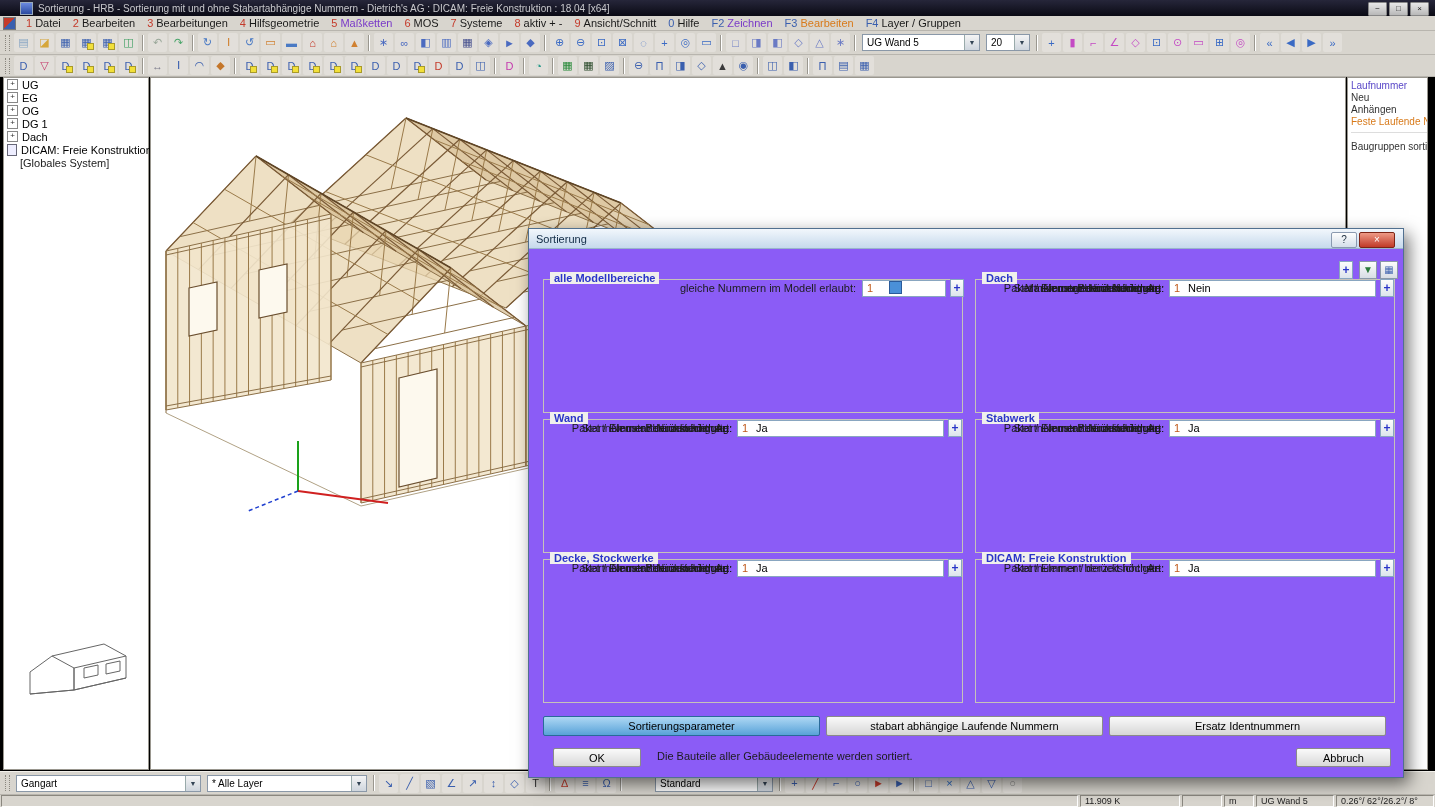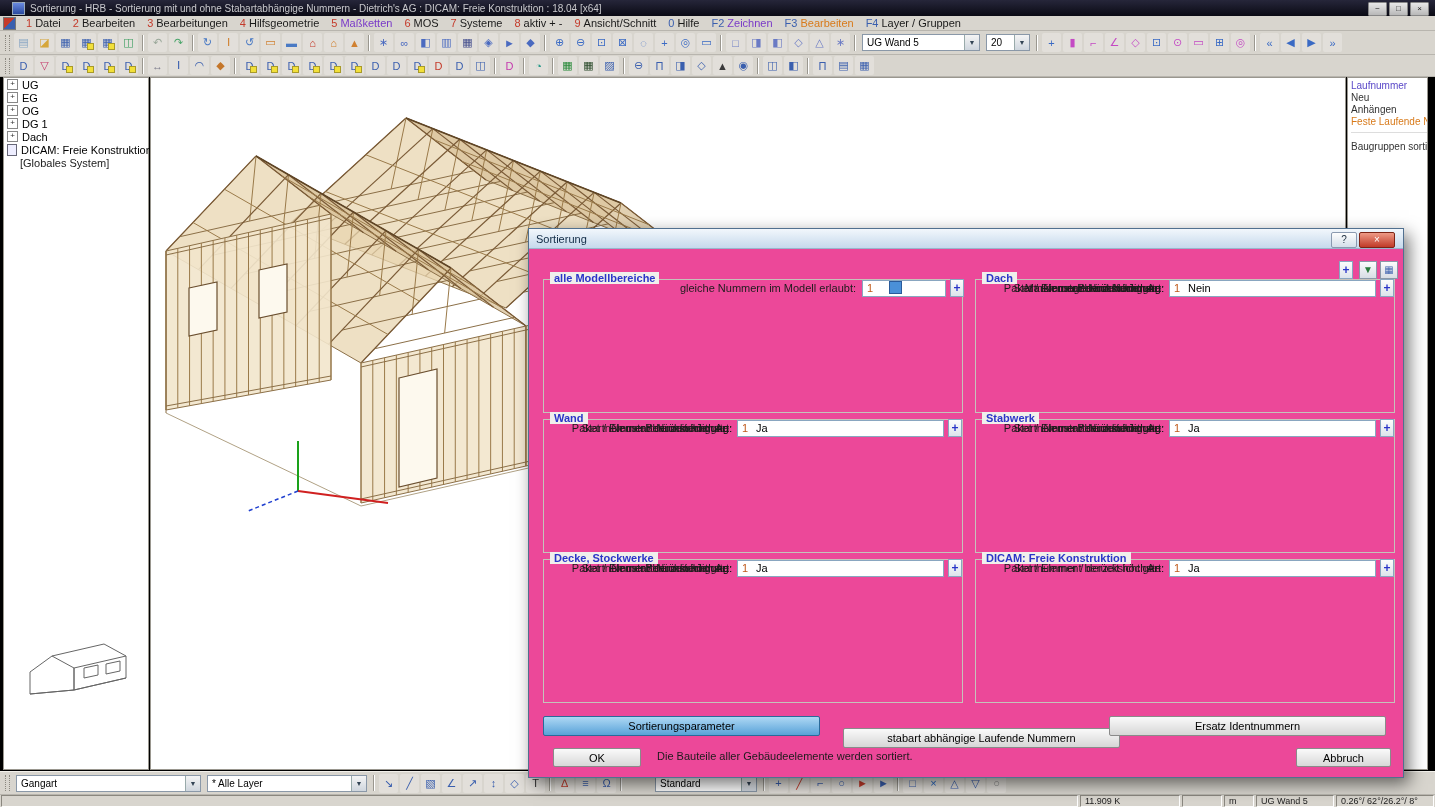--- a/index.html
+++ b/index.html
@@ -1,20 +1,20 @@
 <!DOCTYPE html>
 <html><head>
 <meta charset="utf-8">
 <style>
   html,body{margin:0;padding:0;background:#000;width:1435px;height:807px;overflow:hidden;
     font-family:"Liberation Sans","DejaVu Sans",sans-serif;-webkit-font-smoothing:antialiased;}
   .abs{position:absolute;}
   
   #titlebar{left:0;top:0;width:1435px;height:16px;background:linear-gradient(#26263a,#0a0a14);
-    color:#c8c8cc;font-size:10px;display:flex;align-items:center;padding-left:12px;box-sizing:border-box;}
+    color:#c8c8cc;font-size:10px;display:flex;align-items:center;padding-left:20px;box-sizing:border-box;}
   #app-icon{width:11px;height:11px;background:linear-gradient(#6a8ae0,#2a4aa0);border:1px solid #9ab;margin-right:5px;flex:none;}
   #win-controls{position:absolute;right:6px;top:2px;display:flex;gap:2px;}
   .winbtn{width:17px;height:12px;background:linear-gradient(#e8e8e8,#b8b8b8);border:1px solid #888;
     font-size:8px;line-height:11px;text-align:center;color:#222;border-radius:1px;}
   
   #menubar{left:0;top:16px;width:1435px;height:15px;background:#d8d5ce;border-bottom:1px solid #b8b5ae;
     display:flex;align-items:center;font-size:11px;box-sizing:border-box;}
   .menu-item{padding:16px 6px;white-space:nowrap;cursor:default;}
   .mkey{margin-right:3px;}
   #menu-doc-icon{width:11px;height:11px;margin:0 4px 0 3px;background:linear-gradient(135deg,#c43a2a 50%,#3a5fae 50%);border:1px solid #777;flex:none;}
@@ -41,21 +41,21 @@
   #viewport{left:150px;top:77px;width:1196px;height:693px;background:#fff;border:1px solid #9a978f;box-sizing:border-box;overflow:hidden;}
   #right-panel{left:1347px;top:77px;width:81px;height:693px;background:#fff;border:1px solid #9a978f;box-sizing:border-box;
     font-size:10px;padding:2px 0 0 3px;overflow:hidden;}
   .rp-item{height:12px;white-space:nowrap;cursor:default;}
   .rp-gap{height:8px;border-top:1px solid #ddd;margin-top:4px;}
   
   #statusbar{left:0;top:795px;width:1435px;height:12px;background:#d8d5ce;display:flex;font-size:9px;align-items:stretch;}
   .seg{border:1px solid;border-color:#8a877f #fff #fff #8a877f;margin:0 1px;display:flex;align-items:center;padding:0 4px;
     white-space:nowrap;overflow:hidden;box-sizing:border-box;color:#222;}
   
-  #dialog{left:528px;top:228px;width:874px;height:548px;background:#ec4899;border:1px solid #51708f;
+  #dialog{left:528px;top:228px;width:874px;height:548px;background:#8b5cf6;border:1px solid #51708f;
     box-shadow:5px 6px 16px rgba(0,0,0,.55);z-index:30;font-size:11px;}
   #dlg-title{left:0;top:0;width:874px;height:20px;background:linear-gradient(#f2f7fc,#c6d9ec);
     border-bottom:1px solid #9ab4cc;display:flex;align-items:center;padding-left:7px;box-sizing:border-box;color:#102a44;font-size:11px;}
   #dlg-help{right:46px;top:3px;width:24px;height:14px;background:linear-gradient(#fdfdfd,#d4dfea);
     border:1px solid #8a9ab0;border-radius:2px;text-align:center;line-height:13px;font-size:10px;color:#234;}
   #dlg-close{right:8px;top:3px;width:34px;height:14px;background:linear-gradient(#ee9a86,#c03a28);
     border:1px solid #7c2416;border-radius:2px;text-align:center;line-height:13px;font-size:10px;color:#fff;}
   #dlg-topfield{left:17px;top:33px;width:788px;height:16px;border:1px solid #89a6c0;background:#fff;
     font-size:11px;font-family:inherit;padding:0 3px;box-sizing:border-box;}
   .plus{width:14px;height:18px;background:linear-gradient(#fcfcfc,#dde4ec);border:1px solid #89a6c0;
@@ -773,21 +773,21 @@
         <div class="frow" style="left: 0px; top: 58px; width: 420px;">
           <div class="flabel" style="left: 0px; width: 188px; top: 2px;">Paket / Element berücksichtigen:</div>
           <div class="cbo" style="left: 193px; width: 207px;"><span class="num">1</span><span>Ja</span></div>
           <div class="plus" style="position: absolute; left: 404px; top: -1px;">+</div>
         </div>
       </div>
     </div>
 
   <div id="dlg-tabs">
       <div class="tabbtn active" style="left: 14px;">Sortierungsparameter</div>
-      <div class="tabbtn" style="left: 314px; margin-top: 12px;">stabart abhängige Laufende Nummern</div>
+      <div class="tabbtn" style="left: 297px;">stabart abhängige Laufende Nummern</div>
       <div class="tabbtn" style="left: 580px;">Ersatz Identnummern</div>
     </div>
 
   <div class="abs pushbtn" style="left:24px;top:519px;width:88px;">OK</div>
   <div id="dlg-msg">Die Bauteile aller Gebäudeelemente werden sortiert.</div>
   <div class="abs pushbtn" style="left:767px;top:519px;width:95px;">Abbruch</div>
 </div>
 
 <div class="abs toolbar" id="toolbar-bottom">
     <div class="tgrip"></div>
@@ -828,21 +828,21 @@
     <div class="ticon">
       <span style="color: rgb(196, 58, 42);">∆</span>
     </div>
     <div class="ticon">
       <span style="color: rgb(58, 95, 174);">≡</span>
     </div>
     <div class="ticon">
       <span style="color: rgb(58, 95, 174);">Ω</span>
     </div>
     <div class="tsep"></div>
-    <div class="tcombo" style="width: 102px; margin-left: 30px;">
+    <div class="tcombo" style="width: 118px; margin-left: 30px;">
       <span>Standard</span>
       <span class="arrow">▼</span>
     </div>
     <div class="tsep"></div>
     <div class="ticon">
       <span style="color: rgb(58, 95, 174);">+</span>
     </div>
     <div class="ticon">
       <span style="color: rgb(196, 58, 42);">╱</span>
     </div>

